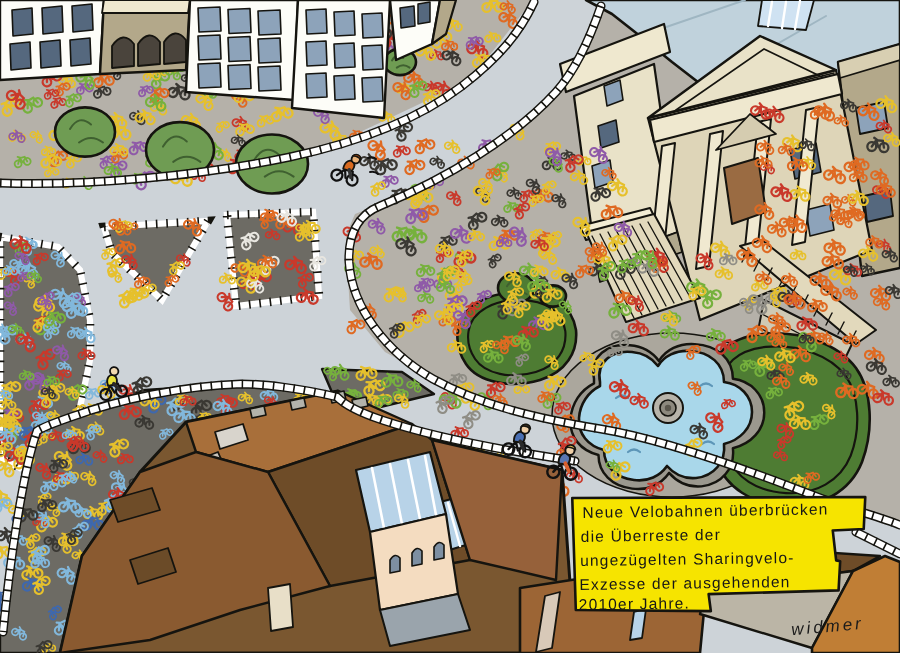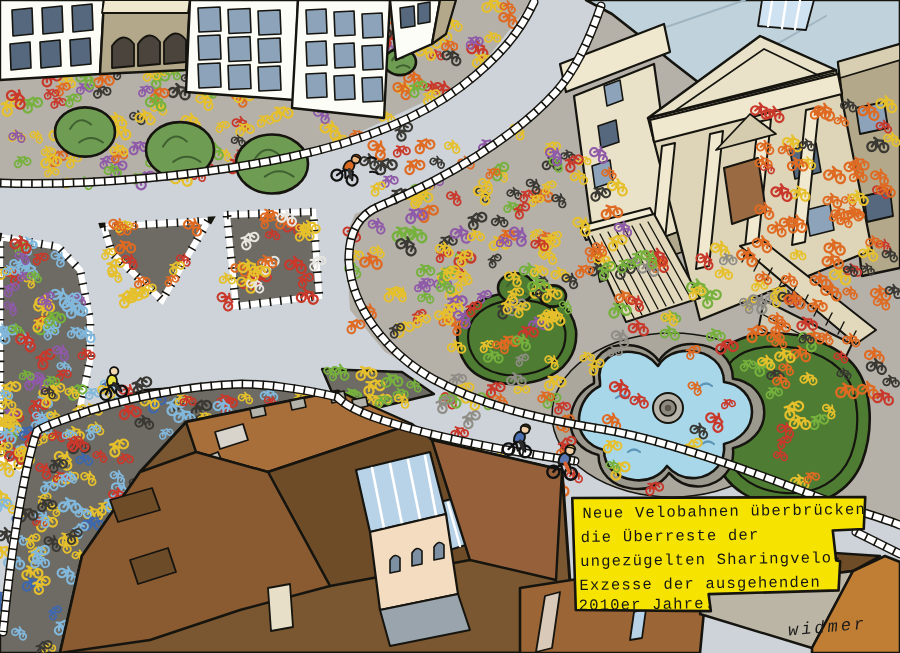--- a/index.html
+++ b/index.html
@@ -1,17 +1,17 @@
 <!DOCTYPE html>
 <html><head>
 <meta charset="utf-8">
 <style>
   html,body{margin:0;padding:0;background:#e8e8e8;}
   #page{position:relative;width:900px;height:653px;overflow:hidden;background:#cdd3d8;
-        font-family:Liberation Mono, monospace;}
+        font-family:Liberation Sans, sans-serif;}
   svg{position:absolute;inset:0;display:block;}
   .outl{stroke:#15140f;stroke-linejoin:round;}
   .rail-b{fill:none;stroke:#15140f;stroke-width:9;stroke-linecap:round;}
   .rail-w{fill:none;stroke:#ffffff;stroke-width:6.2;stroke-linecap:round;}
   .rail-t{fill:none;stroke:#15140f;stroke-width:8.6;stroke-dasharray:1.6 8.8;}
   .cap-line{font-size:15.5px;letter-spacing:1.2px;font-weight:500;fill:#161616;}
   .sig{font-size:17px;letter-spacing:3px;fill:#1b1b1b;font-style:italic;}
 </style>
 </head>
 <body>

